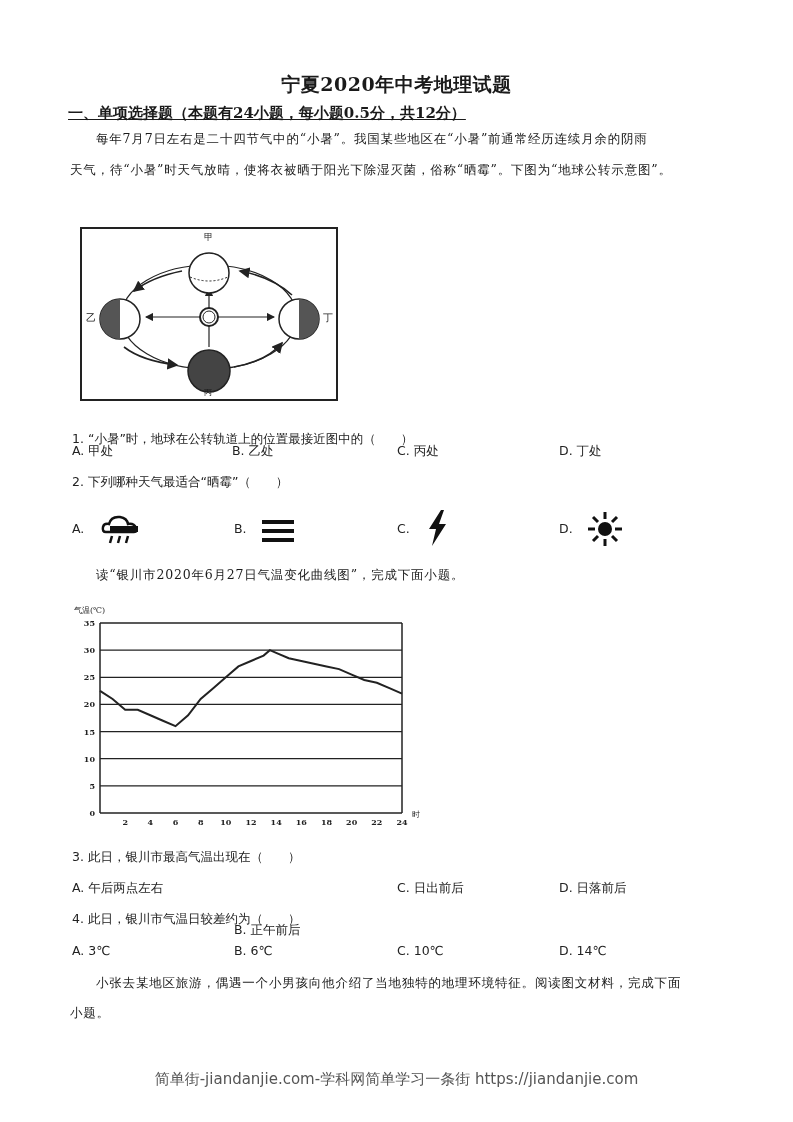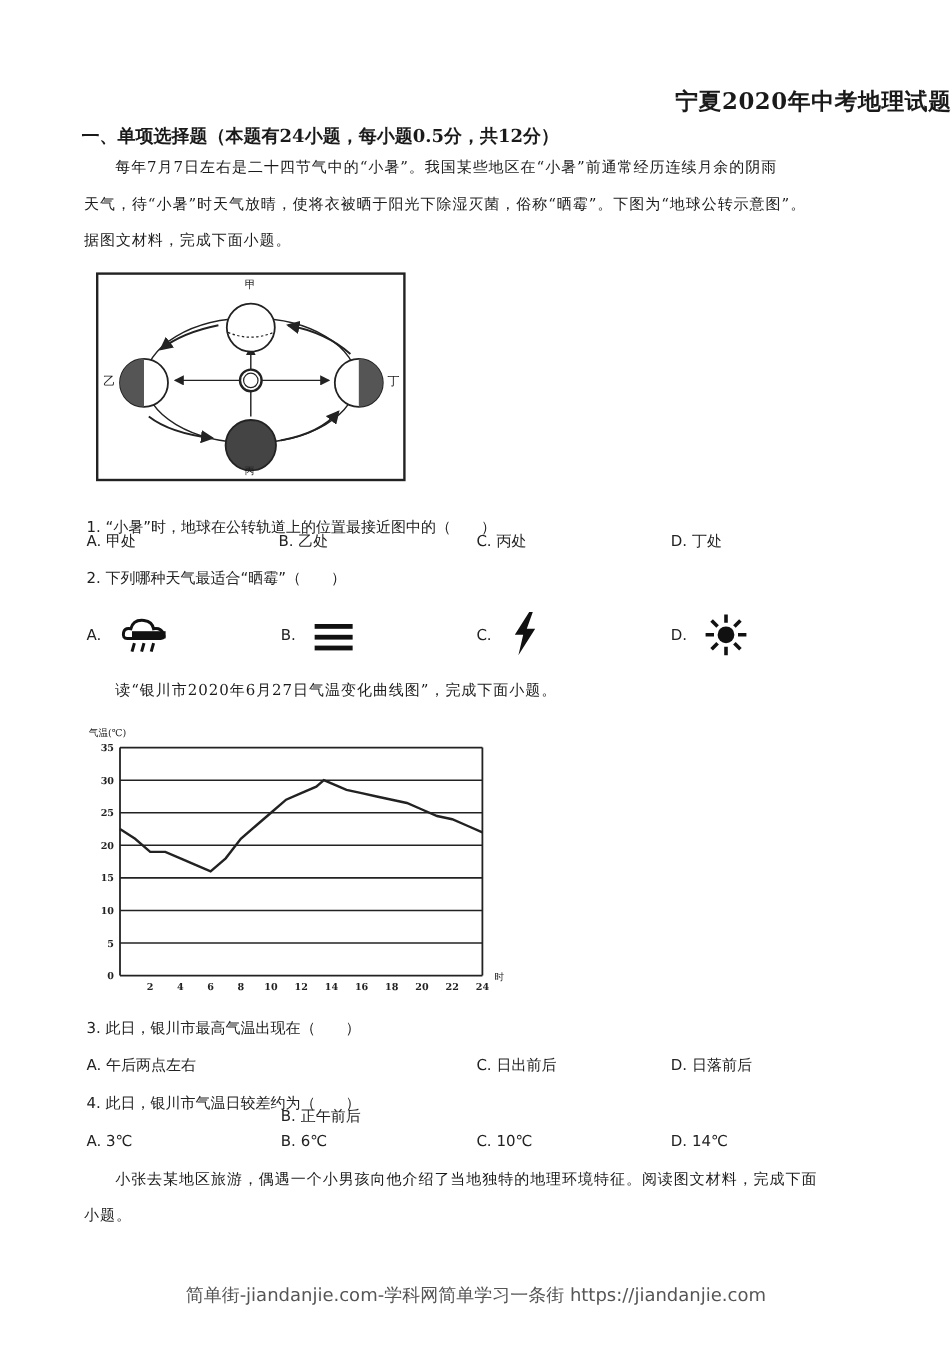--- a/index.html
+++ b/index.html
@@ -1,40 +1,39 @@
 <!DOCTYPE html>
 <html><head>
 <meta charset="utf-8">
 <style>
   html, body { margin:0; padding:0; background:#ffffff; }
   body { width:793px; height:1122px; position:relative; overflow:hidden;
          font-family:"DejaVu Serif", "Liberation Serif", serif; color:#1a1a1a; }
   .abs { position:absolute; }
-  .title { top:72px; left:0; width:793px; text-align:right; font-size:19px; font-weight:bold; letter-spacing:0.5px; }
-  .section { top:104px; left:68px; font-size:15px; font-weight:bold; }
+  .title { top:72px; left:0; width:793px; text-align:center; font-size:19px; font-weight:bold; letter-spacing:0.5px; }
+  .section { top:104px; left:68px; font-size:15px; font-weight:bold;text-decoration:underline; }
   .para { left:70px; width:660px; font-size:12.5px; line-height:30px; letter-spacing:0.8px; }
   .indent { text-indent:26px; }
   .q { left:72px; font-family:"DejaVu Sans","Liberation Sans",sans-serif; font-size:12.5px; color:#222; }
   .opt { font-family:"DejaVu Sans","Liberation Sans",sans-serif; font-size:12.5px; color:#222; }
   .fig-orbit { top:227px; left:80px; width:254px; height:170px; border:2px solid #222; background:#fff; }
   .footer { top:1070px; left:0; width:793px; text-align:center; font-family:"DejaVu Sans","Liberation Sans",sans-serif; font-size:15px; color:#555; }
   .chart-wrap { top:603px; left:72px; width:360px; height:225px; }
 </style>
 </head>
 <body>
 
 <div class="abs title">宁夏2020年中考地理试题</div>
 <div class="abs section">一、单项选择题（本题有24小题，每小题0.5分，共12分）</div>
 
 <div class="abs para indent" style="top:124px;">
   <div>每年7月7日左右是二十四节气中的“小暑”。我国某些地区在“小暑”前通常经历连续月余的阴雨</div>
 </div>
 <div class="abs para" style="top:155px;">
   <div>天气，待“小暑”时天气放晴，使将衣被晒于阳光下除湿灭菌，俗称“晒霉”。下图为“地球公转示意图”。</div>
-  <div>据图文材料，完成下面小题。</div>
 </div>
 
 <div class="abs fig-orbit">
   <svg width="254" height="170" viewBox="0 0 254 170">
     <defs>
       <marker id="ah" markerWidth="7" markerHeight="7" refX="6" refY="3.5" orient="auto">
         <path d="M0,0 L7,3.5 L0,7 z" fill="#222"></path>
       </marker>
     </defs>
     <ellipse cx="127" cy="88" rx="88" ry="52" fill="none" stroke="#222" stroke-width="1.2"></ellipse>

